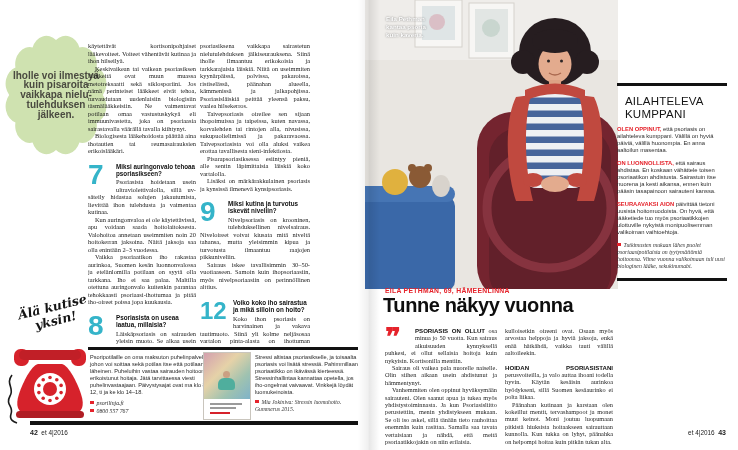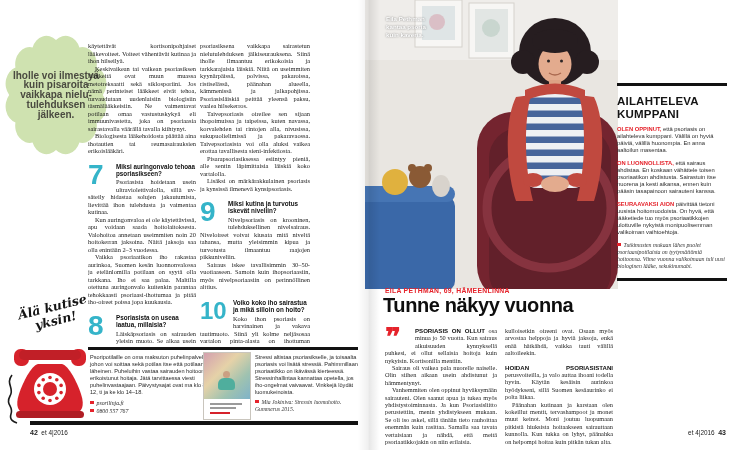--- a/index.html
+++ b/index.html
@@ -66,21 +66,21 @@
     font-family:"Liberation Serif",serif;font-size:6.3px;line-height:7.4px;
     text-align:justify;color:#1d1d1d;}
   .acol p{margin:0;}
   .acol1{left:385px;width:112px;}
   .acol2{left:505px;width:108px;}
   .quote{float:left;width:30px;color:#e5232b;font-size:30px;line-height:20px;
     font-family:"DejaVu Serif",serif;font-weight:bold;}
   .lead{font-family:"Liberation Sans",sans-serif;font-weight:bold;font-size:6.1px;color:#101010;}
   .sidebar{position:absolute;left:617px;top:83px;width:110px;}
   .sb-rule{height:3px;background:#121212;}
-  .sb-title{margin-top:9px;font-size:11.5px;line-height:12.5px;font-weight:bold;color:#141414;letter-spacing:.2px;}
+  .sb-title{margin-top:9px;font-size:11.5px;line-height:12.5px;font-weight:normal;color:#141414;letter-spacing:.2px;margin-left:8px;}
   .sb-p{margin-top:6px;font-size:5.8px;line-height:7px;color:#2d2d2d;}
   .sb-p .lead{color:#e5232b;font-size:5.8px;}
   .sb-note{margin-top:6px;font-family:"Liberation Serif",serif;font-style:italic;
     font-size:5.8px;line-height:7px;color:#333;}
   .sb-rule.bot{margin-top:8px;}
 </style>
 </head>
 <body>
 
 <div class="spread">
@@ -128,21 +128,21 @@
       <p class="indent">Lisäksi on märkärakkulainen psoriasis ja kynsissä ilmenevä kynsipsoriasis.</p>
 
       <div class="qa">
         <div class="qa-num">9</div>
         <p class="qa-q">Miksi kutina ja turvotus iskevät niveliin?</p>
         <p>Nivelpsoriasis on krooninen, tulehduksellinen nivelsairaus. Niveloireet voivat kiusata mitä niveltä tahansa, mutta yleisimmin kipua ja turvotusta ilmaantuu raajojen pikkuniveliin.</p>
         <p class="indent">Sairaus iskee tavallisimmin 30–50-vuotiaaseen. Samoin kuin ihopsoriaasiin, myös nivelpsoriaasiin on perinnöllinen alttius.</p>
       </div>
 
       <div class="qa">
-        <div class="qa-num two">10</div>
+        <div class="qa-num two">12</div>
         <p class="qa-q">Voiko koko iho sairastua ja mikä silloin on hoito?</p>
         <p>Koko ihon psoriasis on harvinainen ja vakava tautimuoto. Siinä yli kolme neljäsosaa vartalon pinta-alasta on ihottuman peitossa. Tällainen psoriasis vaatii aina sairaalahoitoa. ●</p>
       </div>
     </div>
 
     <div class="script-note pre">Älä kutise
 yksin!</div>
 
     <div class="phone">
       <svg viewBox="0 0 96 84">

